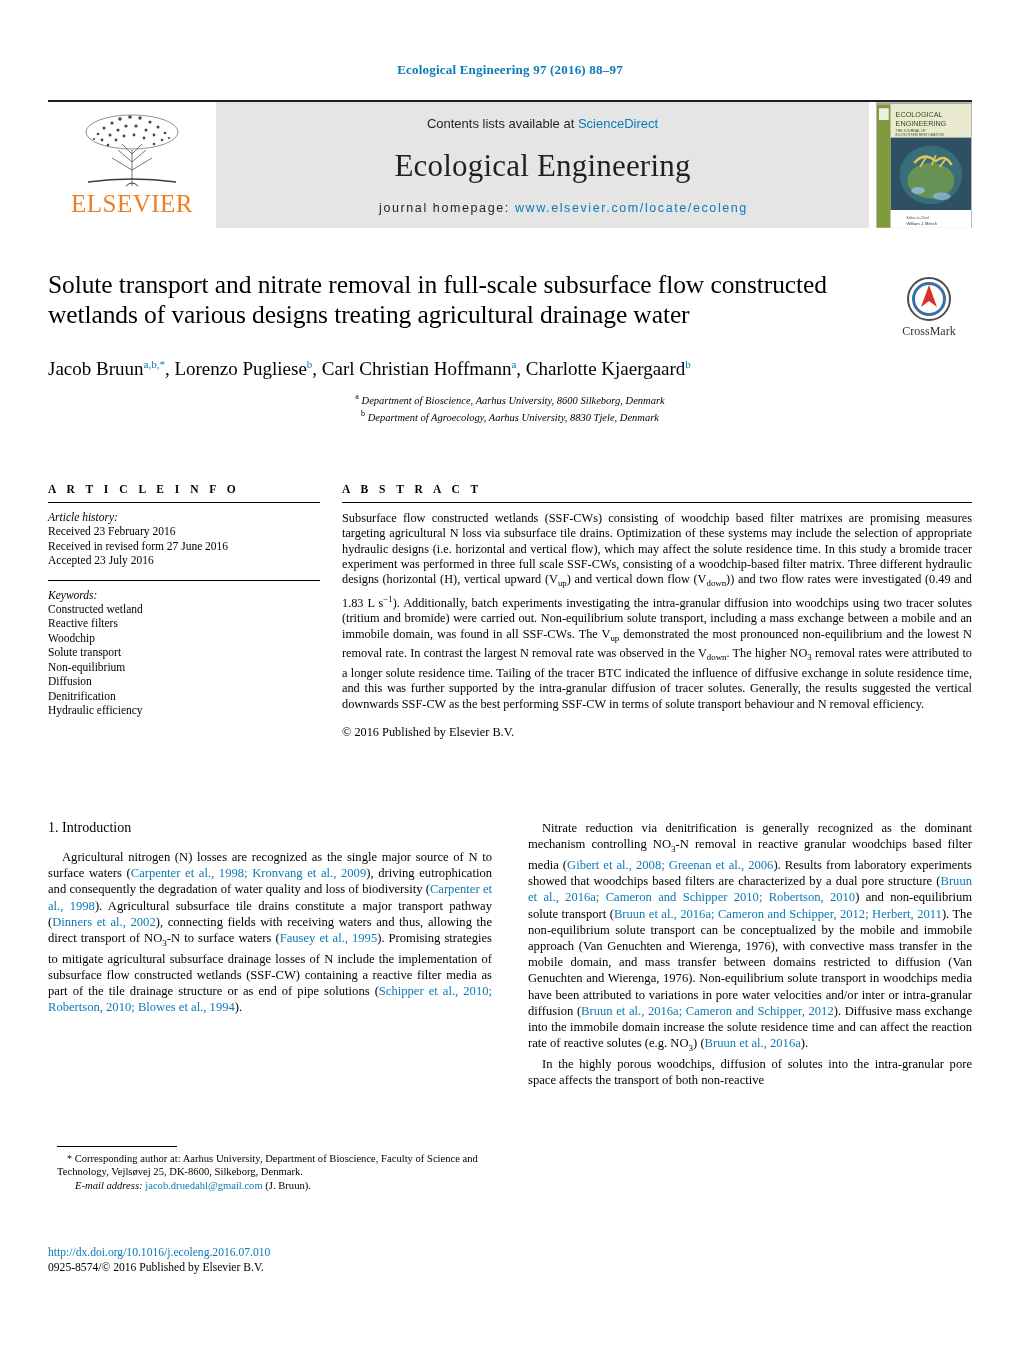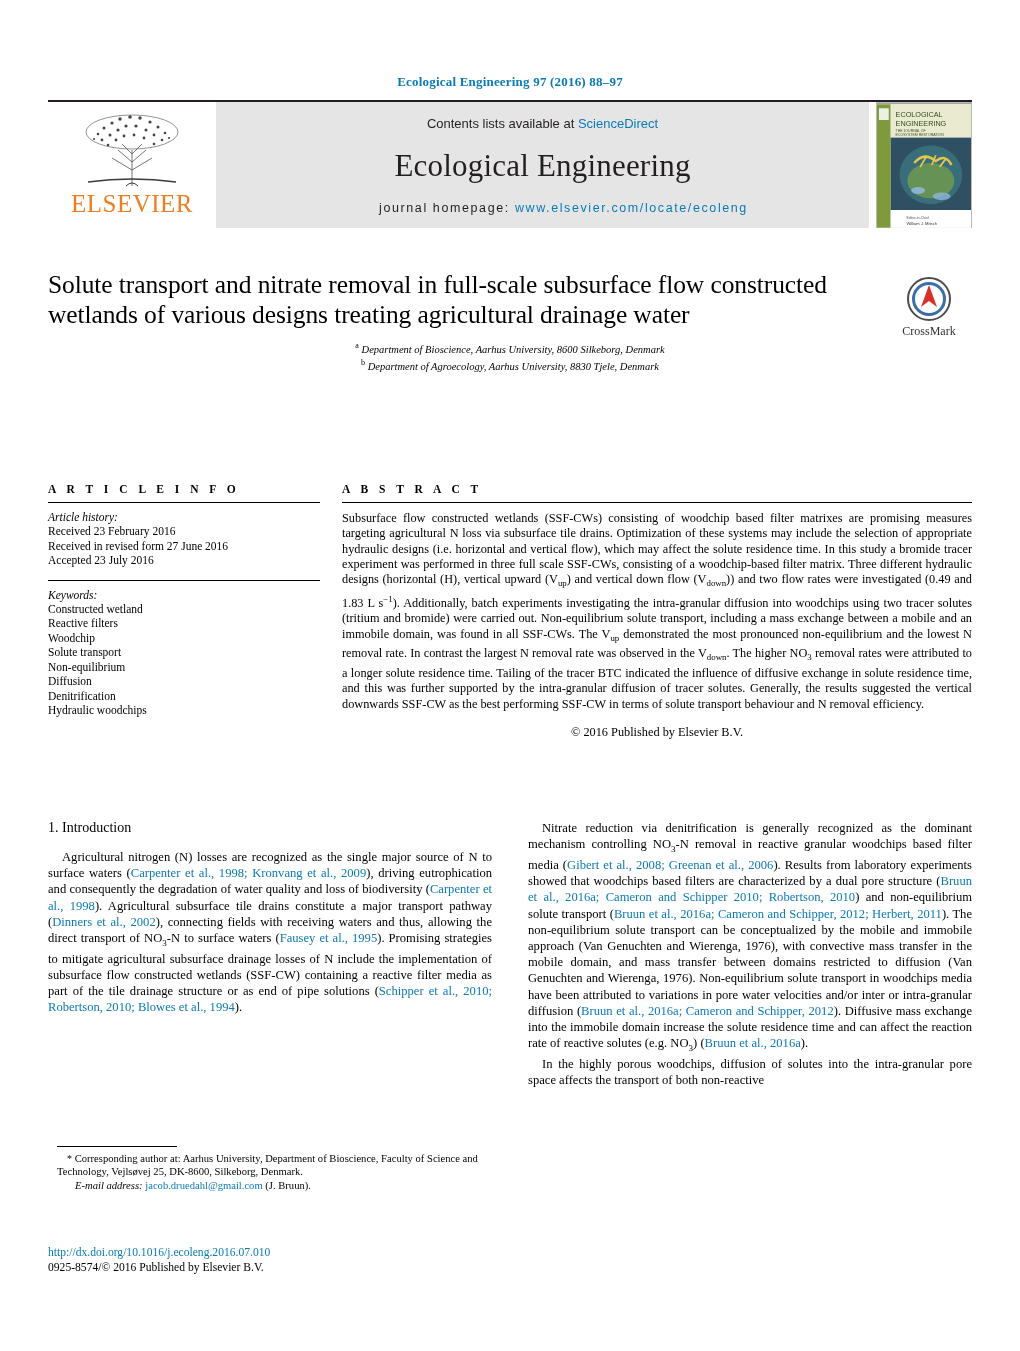--- a/index.html
+++ b/index.html
@@ -8,21 +8,21 @@
     background:#ffffff;
     font-family:"Liberation Serif", serif;
     color:#000;
     position:relative;
     overflow:hidden;
   }
   .page{position:relative;width:1020px;height:1351px;}
 
   
   .runhead{
-    position:absolute;top:74px;left:0;width:1020px;
+    position:absolute;top:62px;left:0;width:1020px;
     text-align:center;
     font-family:"Liberation Serif",serif;
     font-size:13px;font-weight:bold;
     color:#0b7ab5;
     letter-spacing:.2px;
   }
 
   
   .masthead{
     position:absolute;left:48px;top:100px;width:924px;height:128px;
@@ -101,21 +101,21 @@
   .rule{border-top:1px solid #000;margin:0 0 8px 0;}
   .rule-thin{border-top:1px solid #000;margin:12px 0 8px 0;}
   .info-sub{font-style:italic;font-size:11.5px;margin:0 0 1px 0;}
   .info-line{font-size:11.5px;line-height:14.5px;}
   .kw{font-size:11.5px;line-height:14.5px;}
   .abstract-text{
     font-size:12.3px;line-height:15.3px;text-align:justify;
     hyphens:auto;
   }
   .copyright{
-    text-align:center;font-size:12.3px;margin-top:13px;
+    text-align:left;font-size:12.3px;margin-top:13px;
   }
 
   
   .body-wrap{position:absolute;left:48px;top:820px;width:924px;}
   .body-cols{display:flex;}
   .bcol{width:444px;flex:0 0 444px;}
   .bcol.right{margin-left:36px;}
   h2.secnum{
     font-family:"Liberation Serif",serif;
     font-size:14px;font-weight:normal;margin:0 0 13px 0;
@@ -234,20 +234,26 @@
 
     <div class="crossmark">
       <svg class="cm-badge" viewBox="0 0 46 46">
         <circle cx="23" cy="23" r="21" fill="#ffffff" stroke="#4d4d4d" stroke-width="2"></circle>
         <circle cx="23" cy="23" r="15.5" fill="none" stroke="#3b6ea8" stroke-width="3"></circle>
         <path d="M23 9 L31 31 L23 25 L15 31 Z" fill="#d6322a"></path>
       </svg>
       <div class="cm-text">CrossMark</div>
     </div>
 
+    <div class="authors">
+      <span>Jacob Bruun</span><sup>a,b,*</sup>,
+      <span>Lorenzo Pugliese</span><sup>b</sup>,
+      <span>Carl Christian Hoffmann</span><sup>a</sup>,
+      <span>Charlotte Kjaergaard</span><sup>b</sup>
+    </div>
 
     <div class="affil">
       <div><sup>a</sup> <span>Department of Bioscience, Aarhus University, 8600 Silkeborg, Denmark</span></div>
       <div><sup>b</sup> <span>Department of Agroecology, Aarhus University, 8830 Tjele, Denmark</span></div>
     </div>
   </div>
 
   <div class="infoabs">
     <div class="cols">
 
@@ -260,21 +266,21 @@
         <div class="info-line">Accepted 23 July 2016</div>
         <div class="rule-thin"></div>
         <div class="info-sub">Keywords:</div>
         <div class="kw">Constructed wetland</div>
         <div class="kw">Reactive filters</div>
         <div class="kw">Woodchip</div>
         <div class="kw">Solute transport</div>
         <div class="kw">Non-equilibrium</div>
         <div class="kw">Diffusion</div>
         <div class="kw">Denitrification</div>
-        <div class="kw">Hydraulic woodchips</div>
+        <div class="kw">Hydraulic efficiency</div>
       </div>
 
       <div class="col-abs">
         <div class="sec-label">A B S T R A C T</div>
         <div class="rule"></div>
         <div class="abstract-text">Subsurface flow constructed wetlands (SSF-CWs) consisting of woodchip based filter matrixes are promising measures targeting agricultural N loss via subsurface tile drains. Optimization of these systems may include the selection of appropriate hydraulic designs (i.e. horizontal and vertical flow), which may affect the solute residence time. In this study a bromide tracer experiment was performed in three full scale SSF-CWs, consisting of a woodchip-based filter matrix. Three different hydraulic designs (horizontal (H), vertical upward (V<sub>up</sub>) and vertical down flow (V<sub>down</sub>)) and two flow rates were investigated (0.49 and 1.83 L s<sup class="nm">−1</sup>). Additionally, batch experiments investigating the intra-granular diffusion into woodchips using two tracer solutes (tritium and bromide) were carried out. Non-equilibrium solute transport, including a mass exchange between a mobile and an immobile domain, was found in all SSF-CWs. The V<sub>up</sub> demonstrated the most pronounced non-equilibrium and the lowest N removal rate. In contrast the largest N removal rate was observed in the V<sub>down</sub>. The higher NO<sub>3</sub> removal rates were attributed to a longer solute residence time. Tailing of the tracer BTC indicated the influence of diffusive exchange in solute residence time, and this was further supported by the intra-granular diffusion of tracer solutes. Generally, the results suggested the vertical downwards SSF-CW as the best performing SSF-CW in terms of solute transport behaviour and N removal efficiency.</div>
         <div class="copyright">© 2016 Published by Elsevier B.V.</div>
       </div>
 
     </div>

